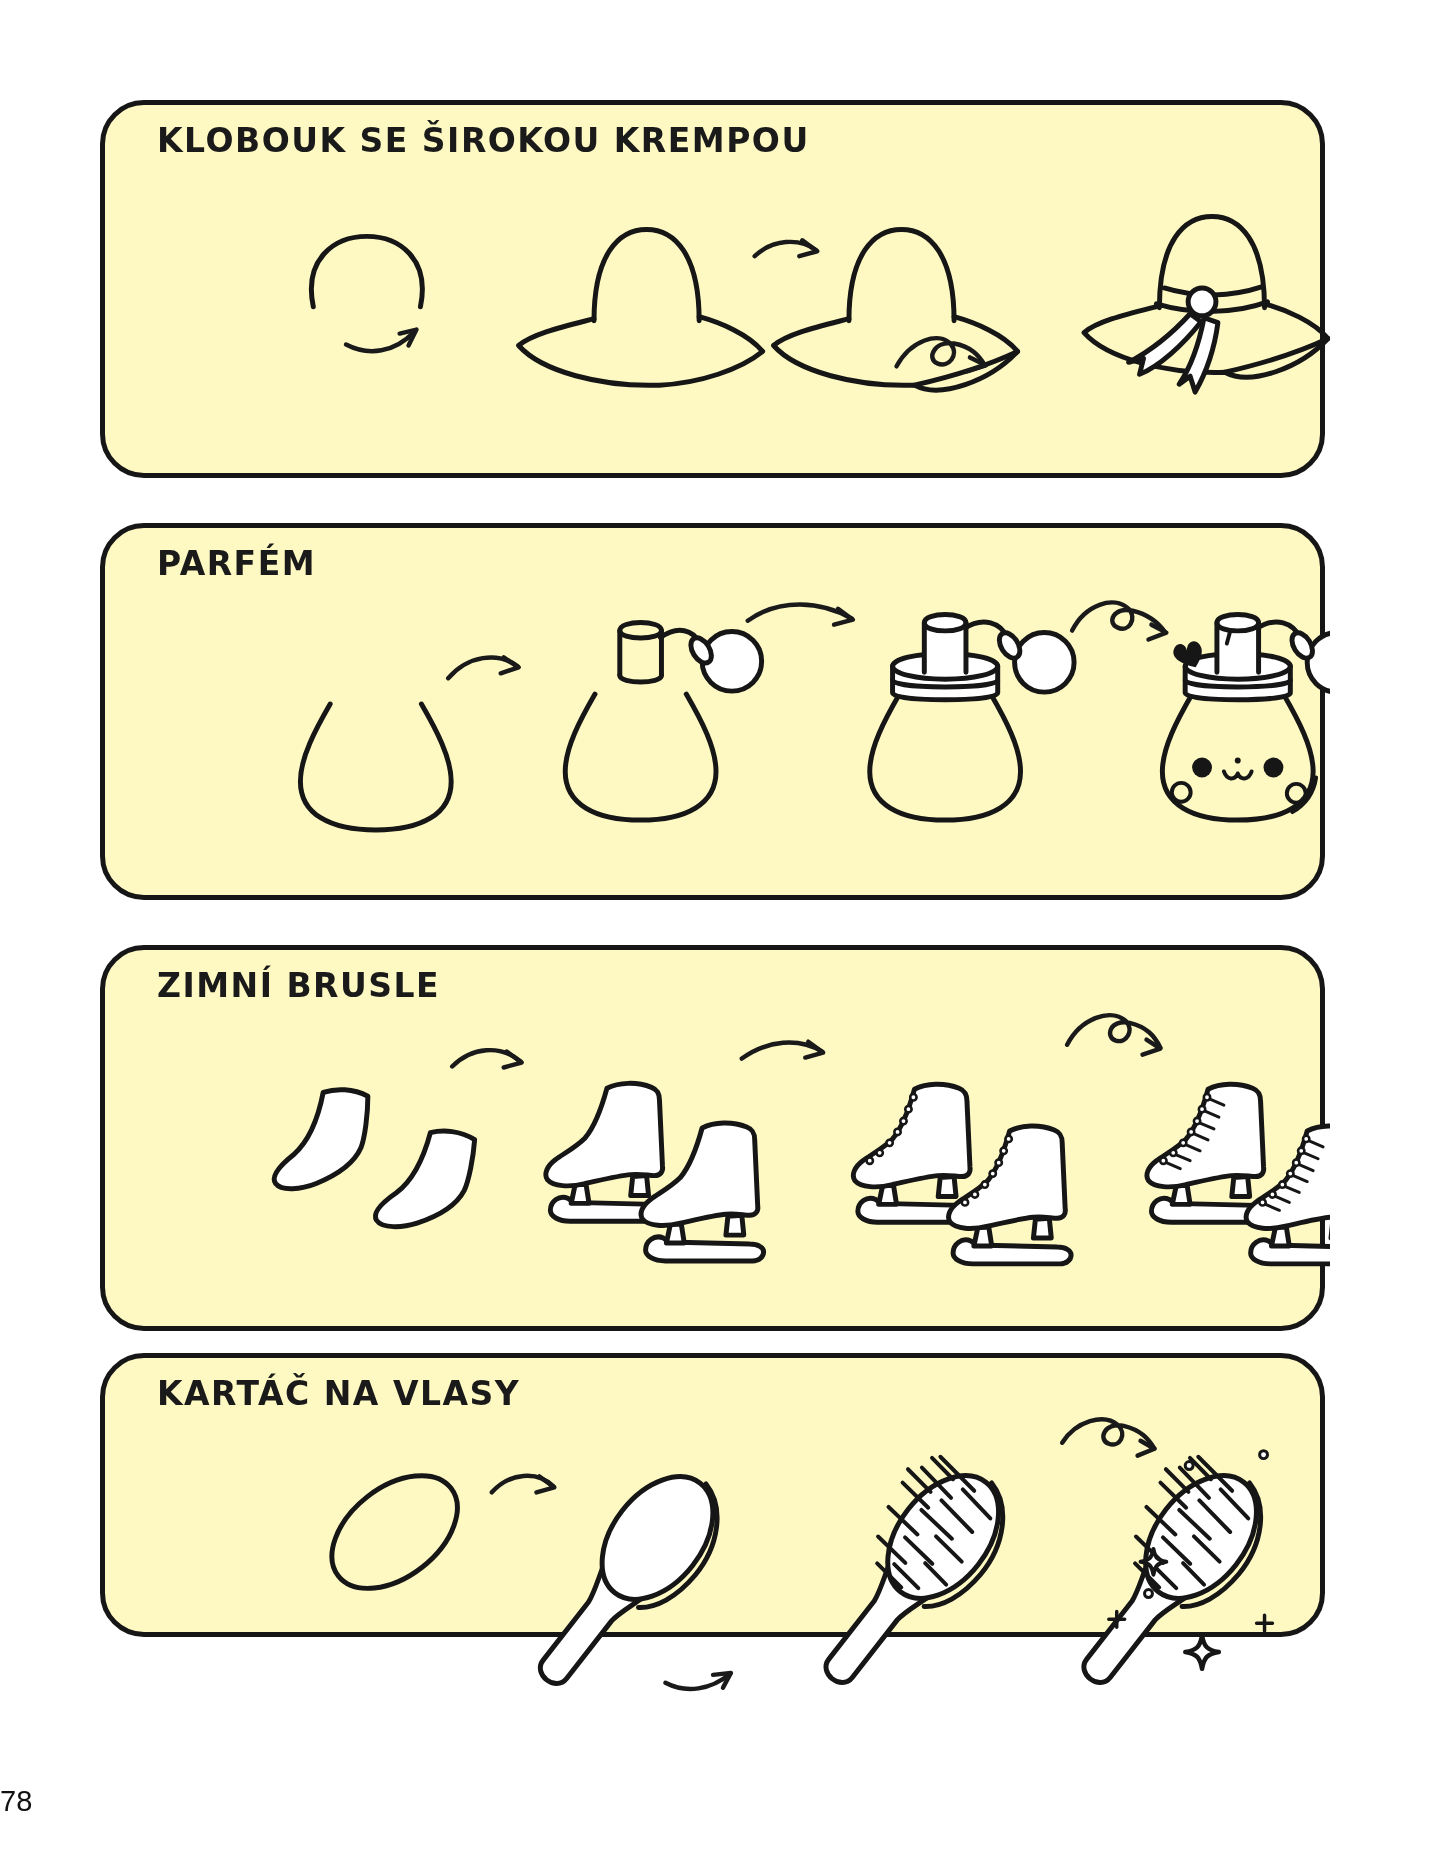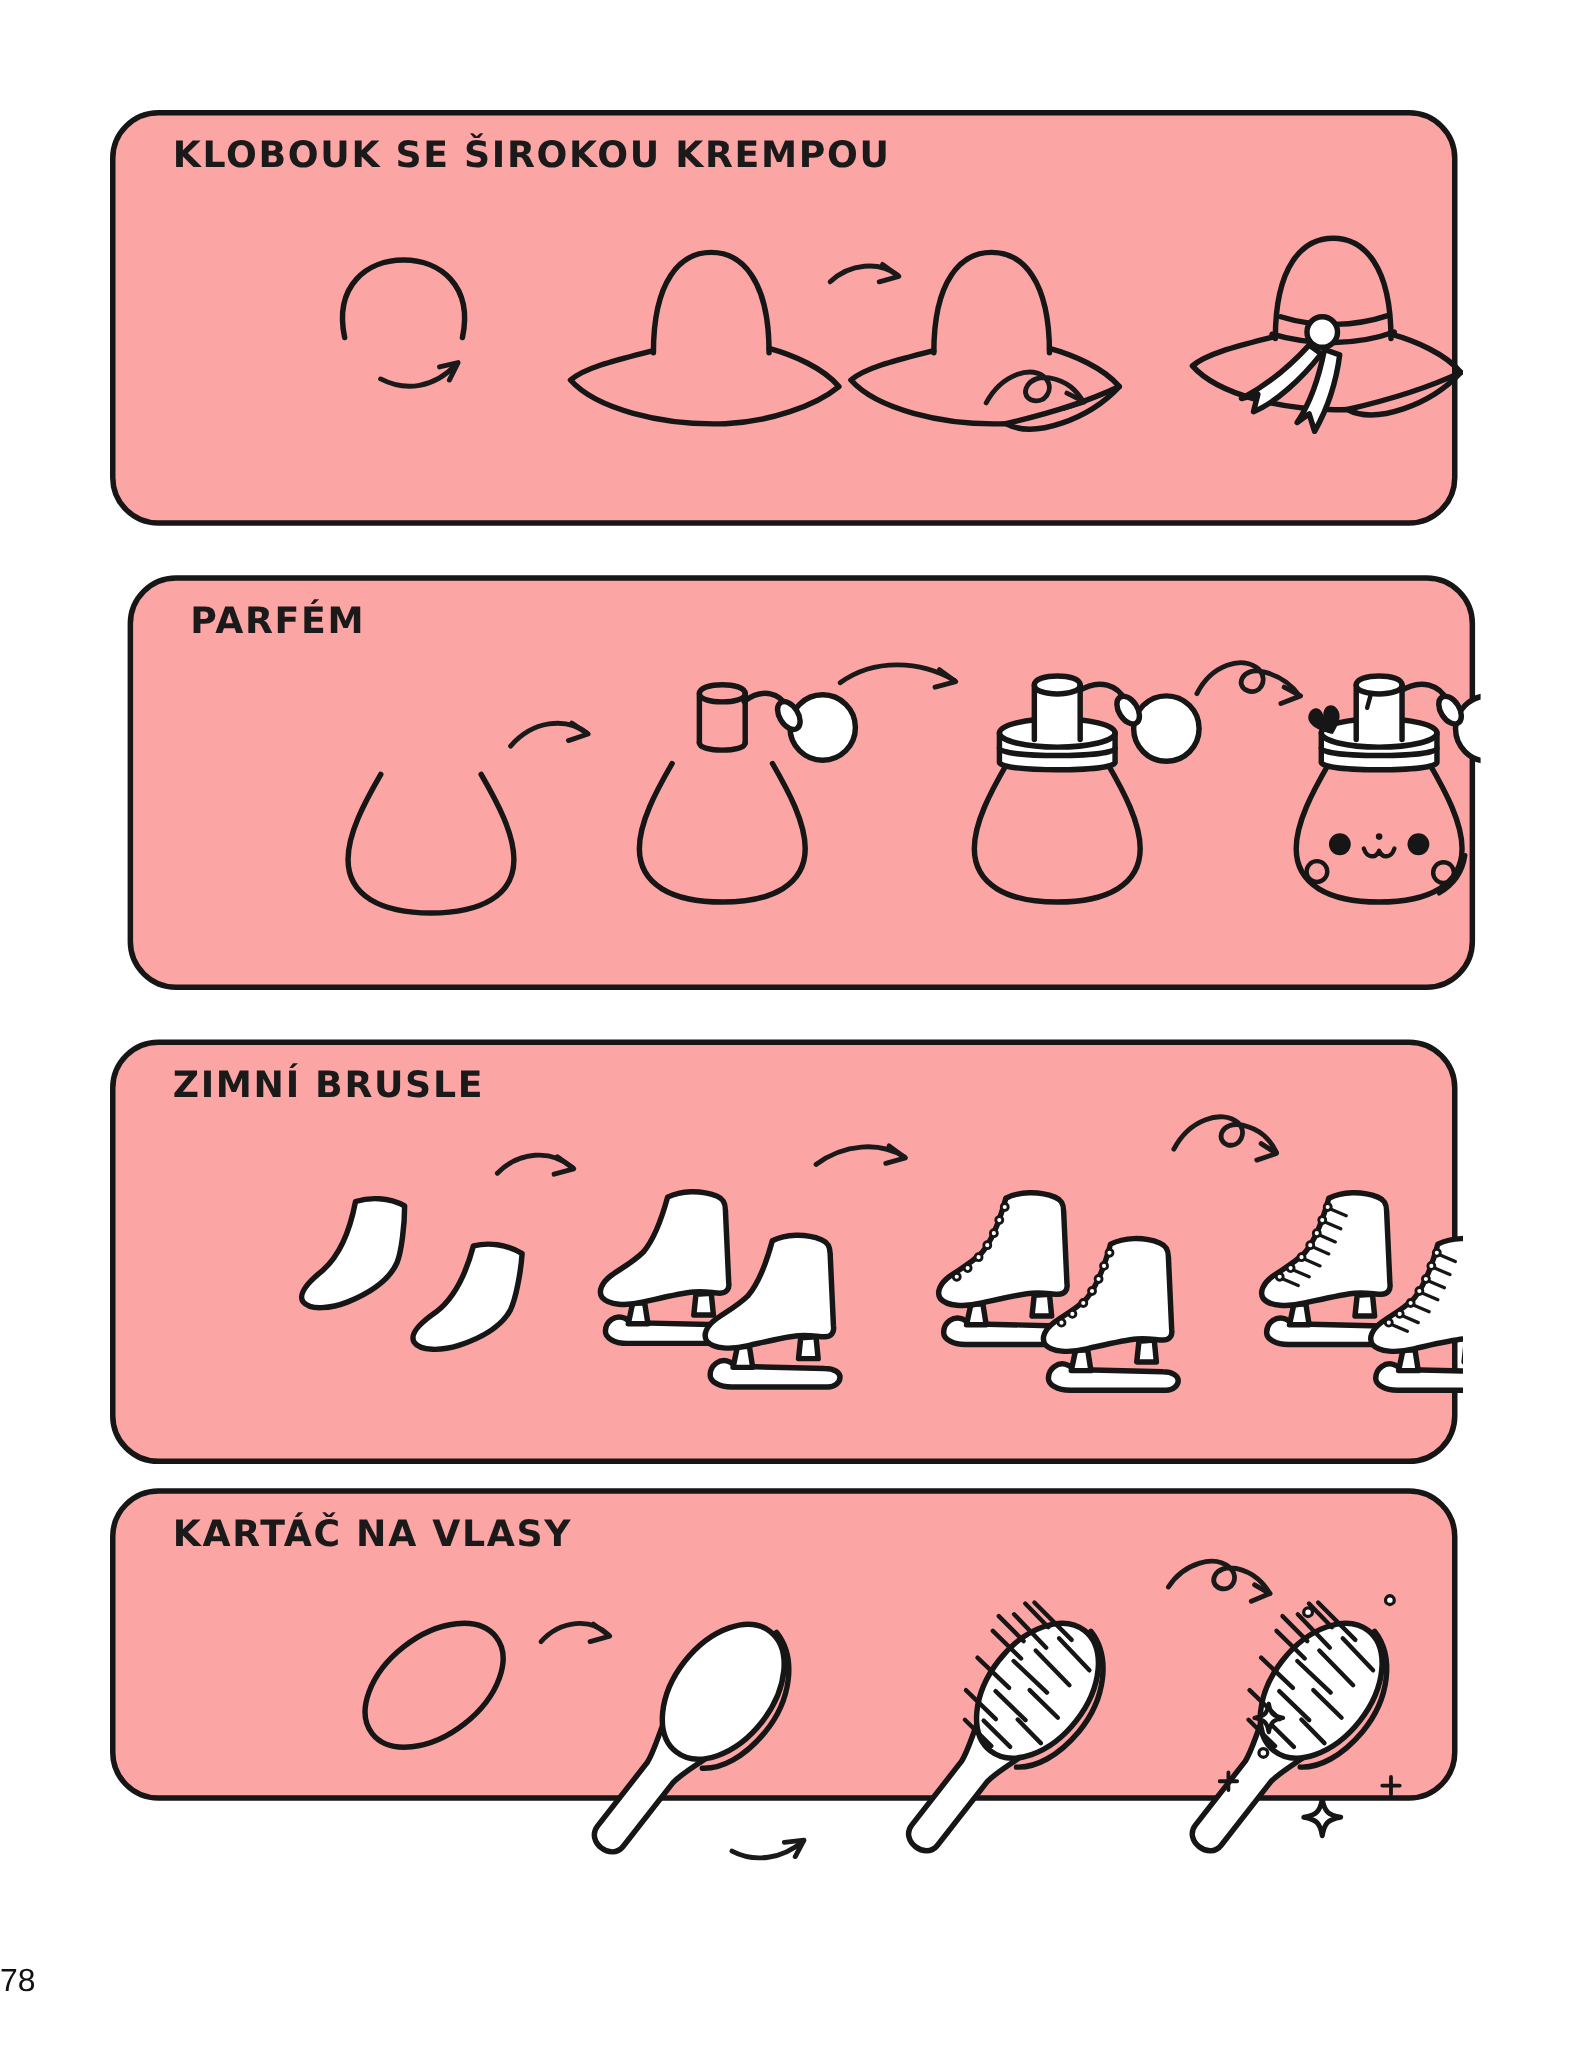--- a/index.html
+++ b/index.html
@@ -2,21 +2,21 @@
 <html><head>
 <meta charset="utf-8">
 <style>
   html,body{margin:0;padding:0;}
   body{
     width:1445px;height:1871px;position:relative;background:#ffffff;
     font-family:"DejaVu Sans","Liberation Sans",sans-serif;overflow:hidden;
   }
   .panel{
     position:absolute;left:100px;width:1225px;
-    border:5px solid #161616;border-radius:44px;background:#fca5a5;
+    border:5px solid #161616;border-radius:44px;background:#fef9c3;
     box-sizing:border-box;
   }
   .panel h2{
     margin:0;position:absolute;left:52px;top:16px;
     font-size:33px;font-weight:900;letter-spacing:1.5px;color:#1a1a1a;
     font-family:"DejaVu Sans","Liberation Sans",sans-serif;
     white-space:nowrap;
   }
   .steps-svg{position:absolute;left:0px;top:55px;width:1225px;display:block;}
   .stroke{fill:none;stroke:#161616;stroke-width:5;stroke-linecap:round;stroke-linejoin:round;}
@@ -65,21 +65,21 @@
       <path class="stroke" d="M 493,162 C 493,95 518,70 546,70 C 574,70 599,95 599,162"></path>
       <path class="stroke" d="M 498,142 C 530,152 566,151 596,141"></path>
       <path class="stroke" d="M 490,158 C 527,169 569,168 602,156"></path>
       <path class="wstroke" d="M 524,168 C 504,190 481,207 462,217 L 477,213 L 473,229 C 493,221 517,199 535,176 Z"></path>
       <path class="wstroke" d="M 538,172 C 533,198 525,221 513,239 L 524,231 L 529,247 C 541,226 549,200 552,177 Z"></path>
       <circle class="wstroke" cx="536" cy="156" r="14"></circle>
     </g>
   </svg>
 </section>
 
-<section class="panel" style="top:523px;height:377px;margin-left:16px;">
+<section class="panel" style="top:523px;height:377px;">
   <h2>PARFÉM</h2>
   <svg class="steps-svg" viewBox="0 0 1235 270" height="270" preserveAspectRatio="xMinYMin meet">
     <g>
       <path class="stroke" d="M 227,122 C 212,148 197,176 197,200 C 197,233 227,249 273,249 C 319,249 349,233 349,200 C 349,176 334,148 319,122"></path>
     </g>
     <g>
       <path class="arrow" d="M 346,96 C 366,73 396,69 416,84"></path>
       <path class="arrow" d="M 402,75 L 417,85 L 399,91"></path>
     </g>
     <g>

